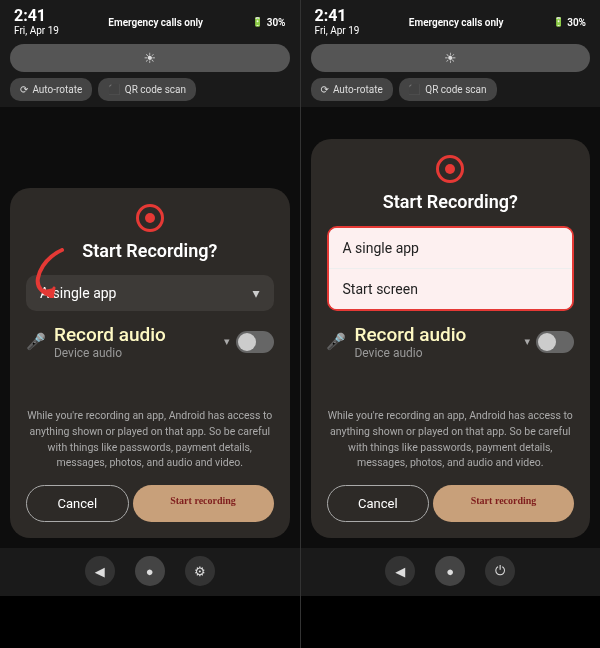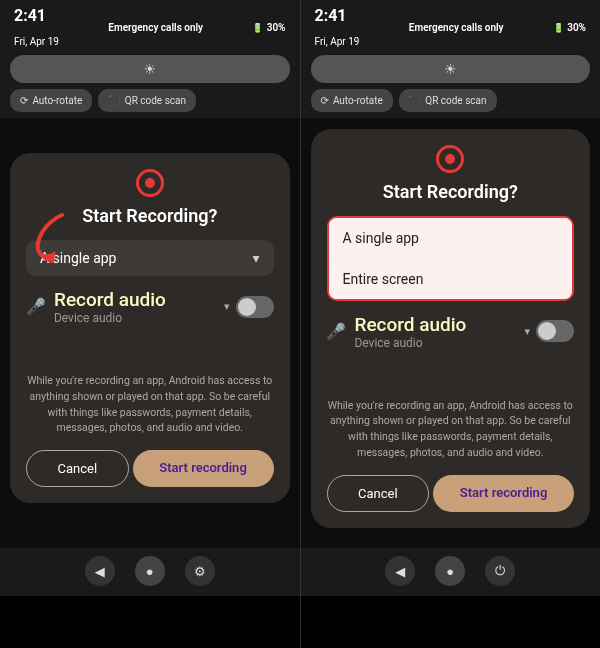--- a/index.html
+++ b/index.html
@@ -25,21 +25,21 @@
       display: flex;
       justify-content: space-between;
       align-items: center;
       padding: 8px 14px 4px;
       color: #fff;
       font-size: 13px;
       font-weight: 600;
     }
     .status-left { display: flex; flex-direction: column; }
     .status-time { font-size: 16px; font-weight: 700; line-height: 1; }
-    .status-date { font-size: 10px; font-weight: 400; margin-top: 12px; }
+    .status-date { font-size: 10px; font-weight: 400; margin-top: 1px; }
     .status-center { font-size: 10px; text-align: left; }
     .battery-row { display: flex; align-items: center; gap: 3px; font-size: 10px; }
 
     
     .quick-settings {
       padding: 4px 10px 6px;
     }
     .brightness-bar {
       background: #555;
       border-radius: 20px;
@@ -68,21 +68,21 @@
       display: flex;
       align-items: center;
       gap: 4px;
     }
 
     
     .dialog-overlay {
       flex: 1;
       background: rgba(0,0,0,0.5);
       display: flex;
-      align-items: center;
+      align-items: flex-end;
       padding-bottom: 10px;
       position: relative;
     }
     .dialog {
       background: #2d2a27;
       border-radius: 20px;
       margin: 0 10px;
       width: calc(100% - 20px);
       padding: 16px;
       position: relative;
@@ -210,25 +210,26 @@
       font-size: 13px;
       cursor: pointer;
       text-align: center;
     }
     .btn-start {
       flex: 1.5;
       padding: 10px;
       border: none;
       border-radius: 50px;
       background: #c8a07a;
-      color: #4c1d95;
-      font-size: 13px;
+      color: #7f1d1d;
+      font-size: 10px;
       font-weight: 600;
       cursor: pointer;
       text-align: center;
+      font-family: Liberation Serif, serif;
     }
 
     
     .bottom-nav {
       display: flex;
       justify-content: center;
       gap: 20px;
       padding: 8px 0 10px;
       background: #1a1a1a;
     }
@@ -399,21 +400,21 @@
       <div class="record-icon-top">
         <div class="record-dot">
           <div class="record-dot-inner"></div>
         </div>
       </div>
 
       <div class="dialog-title">Start Recording?</div>
 
       <div class="dropdown-open">
         <div class="dropdown-item">A single app</div>
-        <div class="dropdown-item">Entire screen</div>
+        <div class="dropdown-item">Start screen</div>
       </div>
 
       <div class="record-audio-row">
         <div class="record-audio-left">
           <span class="mic-icon">🎤</span>
           <div>
             <div class="record-audio-label">Record audio</div>
             <div class="record-audio-sublabel">Device audio</div>
           </div>
         </div>

